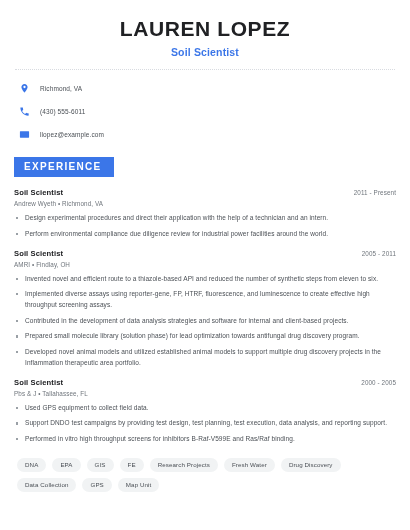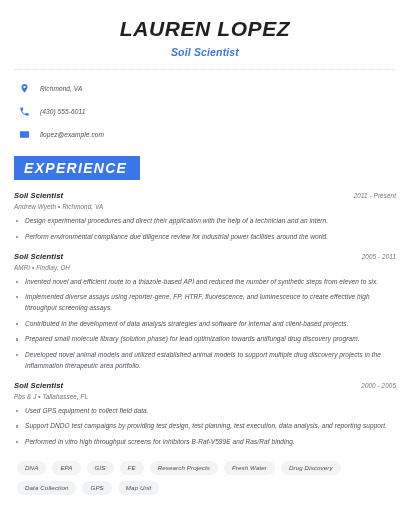--- a/index.html
+++ b/index.html
@@ -14,21 +14,20 @@
     font-family: "Liberation Sans", sans-serif;
     color: #3c4043;
     overflow: hidden;
   }
   .page {
     width: 410px;
     height: 530px;
     box-sizing: border-box;
     padding: 0 14px;
     position: relative;
-    font-style: italic;
   }
 
   
   .header {
     padding-top: 17px;
     text-align: center;
   }
   .full-name {
     font-size: 21px;
     font-weight: 700;
@@ -79,21 +78,21 @@
   }
 
   
   .section {
     margin-top: 14px;
   }
   .section-badge {
     display: inline-block;
     background: #3b76e8;
     color: #ffffff;
-    font-size: 14px;
+    font-size: 10px;
     font-weight: 700;
     letter-spacing: 1.3px;
     padding: 5px 13px 5px 10px;
     line-height: 1;
   }
 
   
   .jobs {
     margin-top: 11px;
   }

